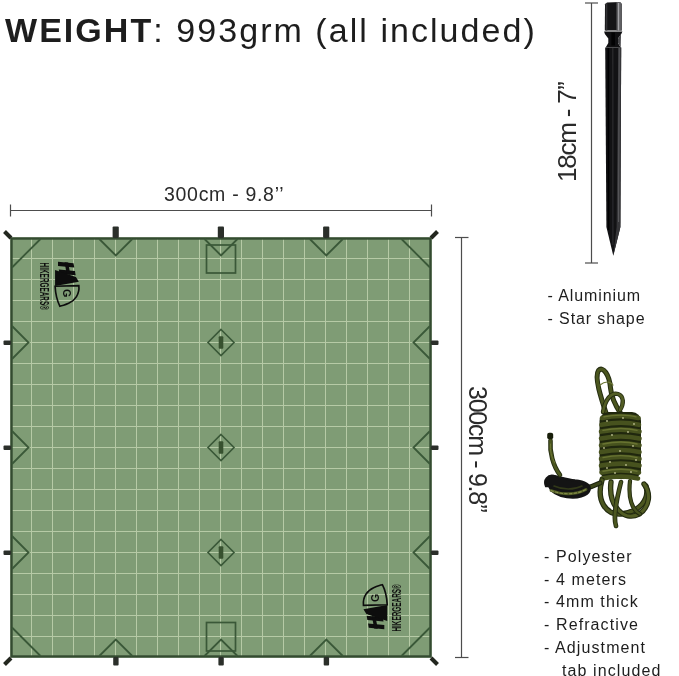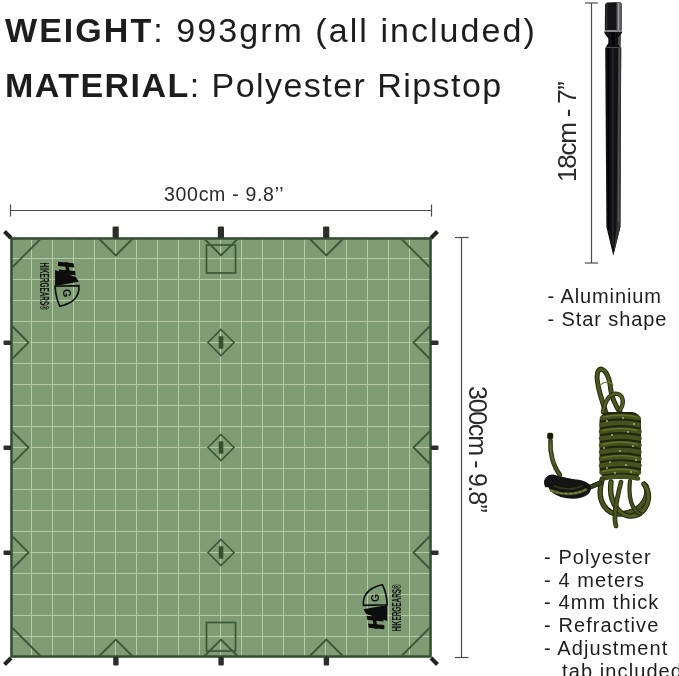--- a/index.html
+++ b/index.html
@@ -1,29 +1,28 @@
 <!DOCTYPE html>
 <html><head>
 <meta charset="utf-8">
 <style>
   html,body{margin:0;padding:0;background:#fff;}
   #canvas{position:relative;width:679px;height:676px;background:#fff;overflow:hidden;
           font-family:"Liberation Sans",sans-serif;}
   .h{position:absolute;white-space:nowrap;color:#1d1d1d;font-size:34px;letter-spacing:1.7px;}
   .h b{font-weight:bold;}
   .lbl{position:absolute;white-space:nowrap;color:#2a2a2a;}
-  .list{position:absolute;white-space:nowrap;color:#1d1d1d;font-size:20px;line-height:22.7px;letter-spacing:1.1px;}
+  .list{position:absolute;white-space:nowrap;color:#1d1d1d;font-size:16px;line-height:22.7px;letter-spacing:1.1px;}
 </style>
 </head>
 <body>
 <div id="canvas">
 
 <div class="h" style="left:5px;top:10.5px;letter-spacing:2.05px;"><b>WEIGHT</b>: 993grm (all included)</div>
 
-<div class="h" style="left:5px;top:65.5px;letter-spacing:1.45px;"><b>MATERIAL</b>: Polyester Ripstop</div>
 
 
 <div class="lbl" style="left:164px;top:183px;font-size:19.5px;letter-spacing:0.7px;">300cm - 9.8’’</div>
 
 <div class="lbl" style="left:477px;top:448.5px;font-size:25px;letter-spacing:-1.3px;transform:translate(-50%,-50%) rotate(90deg);transform-origin:center;">300cm - 9.8’’</div>
 
 <div class="lbl" style="left:567px;top:131.5px;font-size:26px;letter-spacing:-1.2px;transform:translate(-50%,-50%) rotate(-90deg);transform-origin:center;">18cm - 7’’</div>
 
 <div class="list" style="left:547.5px;top:285px;letter-spacing:0.9px;">- Aluminium<br>- Star shape</div>
 

